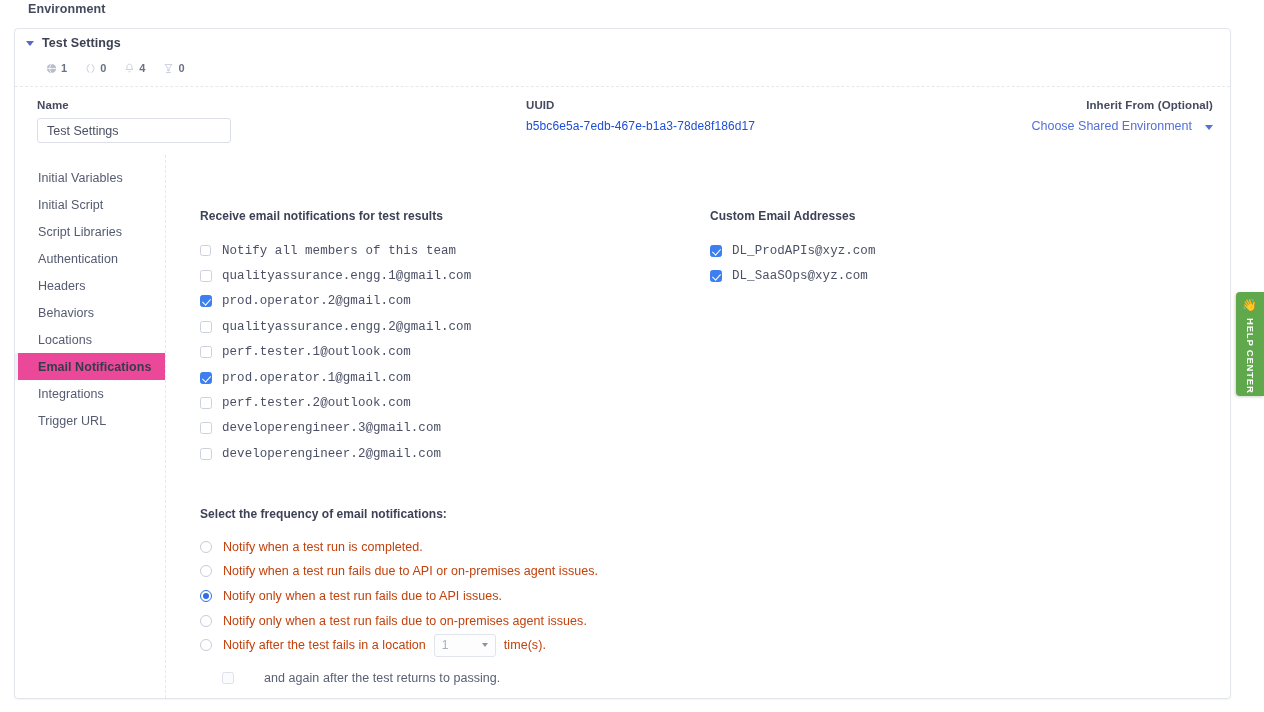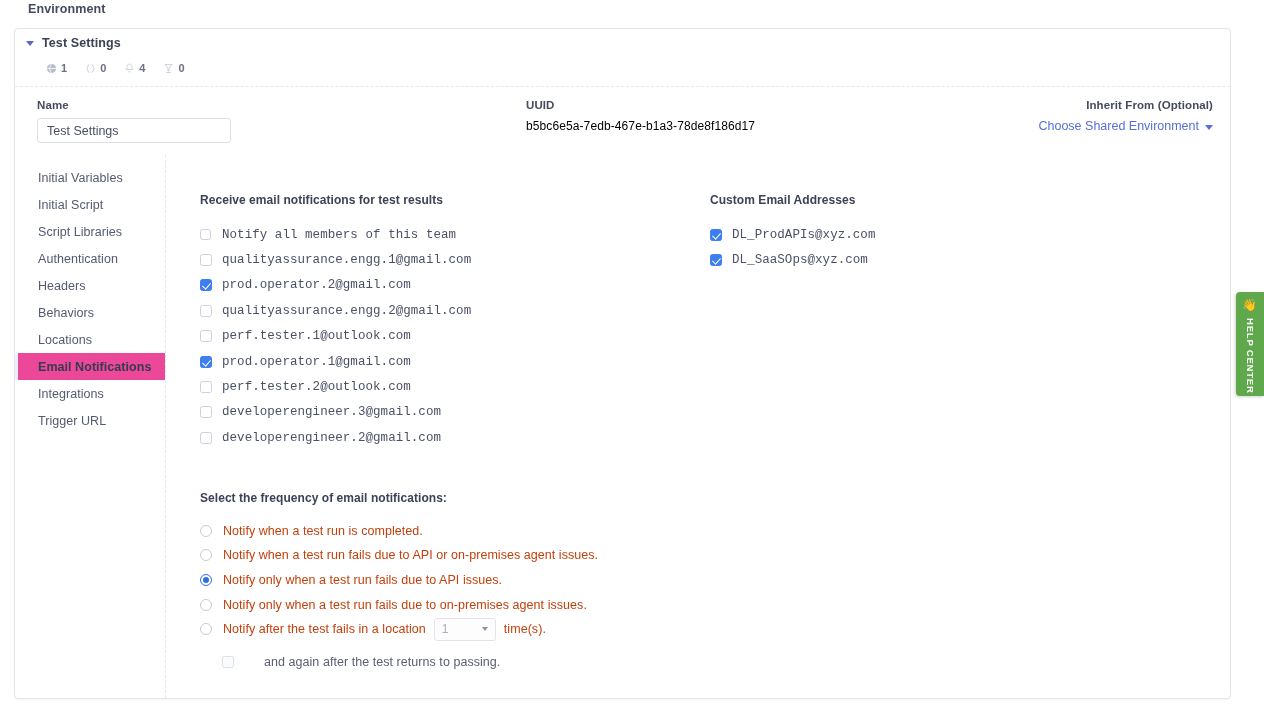--- a/index.html
+++ b/index.html
@@ -125,38 +125,38 @@
     outline: none;
   }
   .meta-uuid {
     position: absolute;
     left: 511px;
     top: 13px;
   }
   .uuid-value {
     margin-top: 8px;
     font-size: 12px;
-    color: #000000;
+    color: #1d4ed8;
     letter-spacing: 0.1px;
   }
   .meta-inherit {
     position: absolute;
     right: 17px;
     top: 13px;
     text-align: right;
   }
   .inherit-link {
     margin-top: 8px;
     font-size: 12.5px;
     color: #5570d6;
     cursor: pointer;
     display: flex;
     align-items: center;
     justify-content: flex-end;
-    gap: 6px;
+    gap: 13px;
   }
   .link-caret {
     width: 0; height: 0;
     border-left: 4px solid transparent;
     border-right: 4px solid transparent;
     border-top: 5px solid #5570d6;
     margin-top: 2px;
   }
 
   
@@ -195,20 +195,21 @@
     flex: 1 1 auto;
     position: relative;
     padding: 38px 0 0 34px;
   }
 
   .section-title {
     font-size: 12px;
     font-weight: bold;
     color: #3d4256;
     letter-spacing: 0.05px;
+    margin-top: 16px;
   }
 
   .cols { display: flex; }
   .col-left  { width: 510px; }
   .col-right { width: 330px; }
 
   
   .check-list { margin-top: 15px; font-family: Liberation Mono, monospace; }
   .check-row {
     display: flex;

